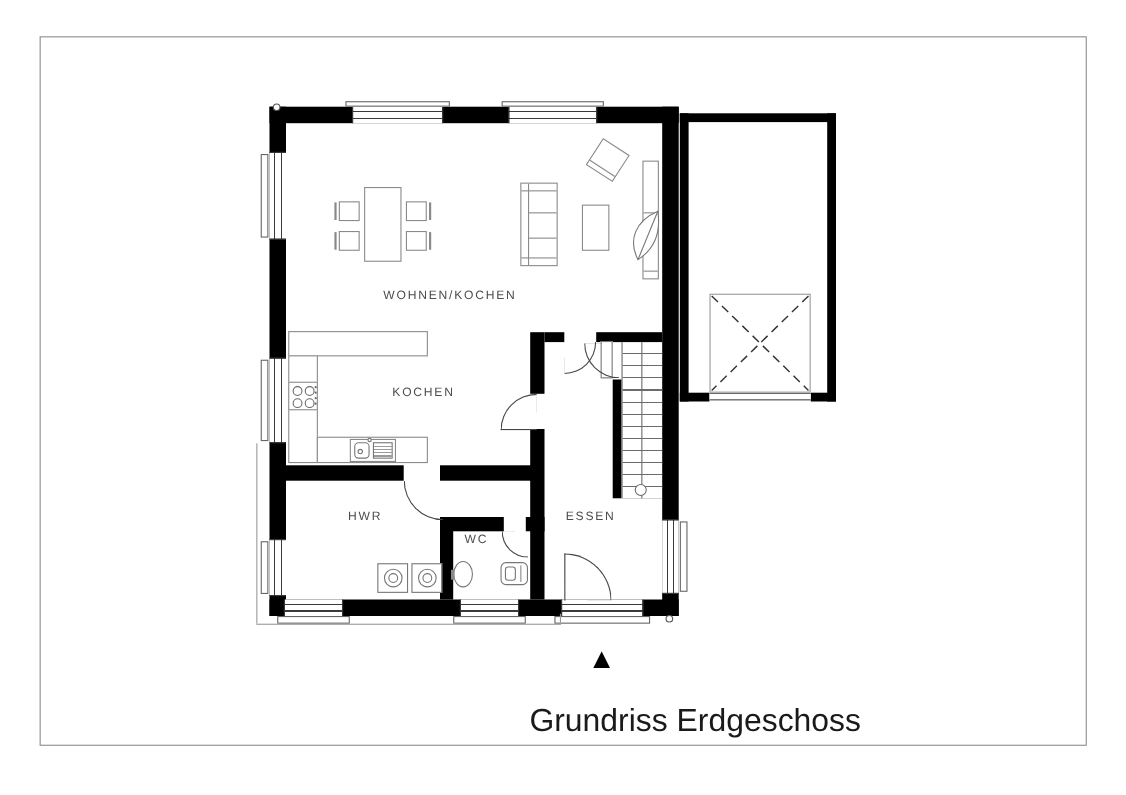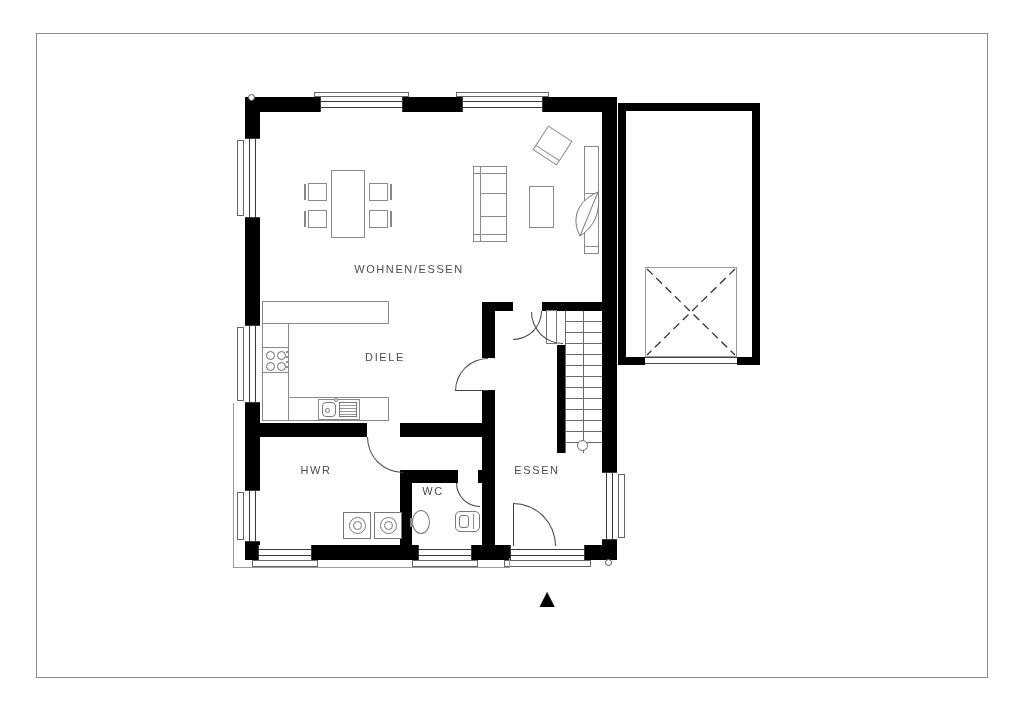--- a/index.html
+++ b/index.html
@@ -177,22 +177,23 @@
     <div class="circle" style="left:248px;top:94px;width:7px;height:7px"></div>
     <div class="circle" style="left:605px;top:559px;width:7px;height:7px"></div>
 
     <svg class="overlay" width="1024" height="723" viewBox="0 0 1024 723">
       <line x1="647" y1="269" x2="735" y2="355" stroke="#333" stroke-width="1.3" stroke-dasharray="8 5"></line>
       <line x1="735" y1="269" x2="647" y2="355" stroke="#333" stroke-width="1.3" stroke-dasharray="8 5"></line>
       <path d="M580 236 C571 219 577 201 598 192 C601 212 594 227 580 236 Z" fill="#fff" stroke="#777" stroke-width="1"></path>
       <line x1="580" y1="236" x2="598" y2="192" stroke="#777" stroke-width="1"></line>
     </svg>
 
-    <span class="room-label" style="left:409px;top:269px">WOHNEN/ESSEN</span>
-    <span class="room-label" style="left:385px;top:357px">DIELE</span>
-    <span class="room-label" style="left:316px;top:470px">HWR</span>
+    <span class="room-label" style="left:409px;top:269px">WOHNEN/KOCHEN</span>
+    <span class="room-label" style="left:385px;top:357px">KOCHEN</span>
+    <span class="room-label" style="left:332px;top:470px">HWR</span>
     <span class="room-label" style="left:433px;top:491px">WC</span>
     <span class="room-label" style="left:537px;top:470px">ESSEN</span>
   </div>
 
   <span class="north" style="left:547px;top:598px">▲</span>
+  <div class="title" style="left:632px;top:656px">Grundriss Erdgeschoss</div>
 
 </div>
 
 </body></html>

